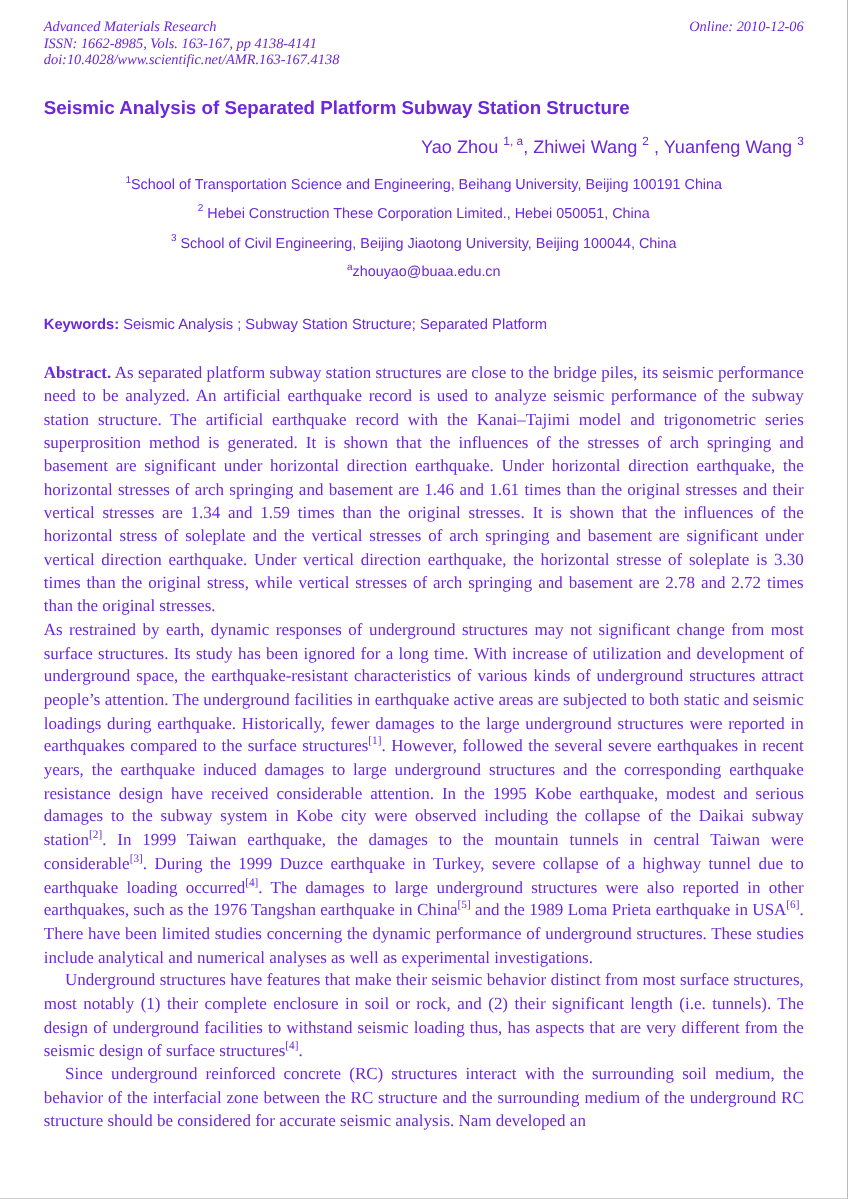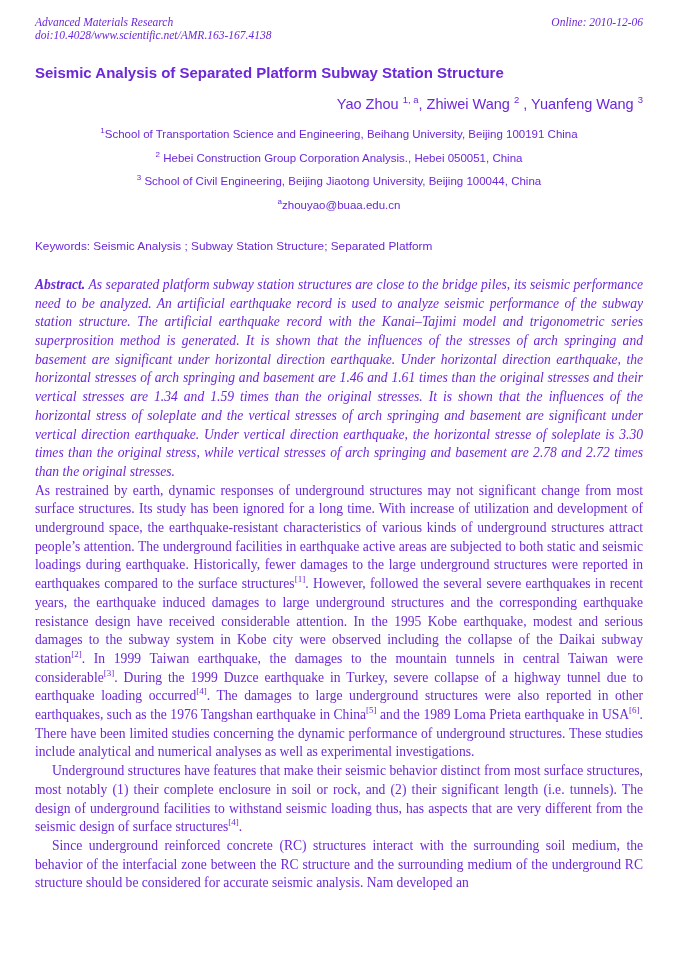--- a/index.html
+++ b/index.html
@@ -52,61 +52,62 @@
   }
   .email {
     margin-top: 0;
     text-align: center;
     font: 11.5px/14px "Liberation Sans", "DejaVu Sans", sans-serif;
   }
   .keywords {
     margin-top: 27px;
     font: 11.8px/15px "Liberation Sans", "DejaVu Sans", sans-serif;
   }
-  .keywords b { font-weight: normal; }
+  .keywords b { font-weight: bold; }
   
   .body-text {
     margin: 0;
     text-align: justify;
     font: 13.6px/18.7px "Liberation Serif", "DejaVu Serif", serif;
   }
-  .abstract { margin-top: 22px; font-style: italic; }
+  .abstract { margin-top: 22px; }
   .section-heading {
     margin: 15px 0 10px 0;
     font: bold 13.8px/17px "Liberation Serif", "DejaVu Serif", serif;
   }
   .indent { text-indent: 17px; }
   .body-text sup {
     font-size: 9px;
     vertical-align: super;
     line-height: 0;
   }
 </style>
 </head>
 <body>
 
 <div class="page">
 
   <div class="jheader">
     <div class="jheader-left">
       <div>Advanced Materials Research</div>
+      <div>ISSN: 1662-8985, Vols. 163-167, pp 4138-4141</div>
       <div>doi:10.4028/www.scientific.net/AMR.163-167.4138</div>
     </div>
     <div class="jheader-right">Online: 2010-12-06</div>
   </div>
 
   <h1 class="title">Seismic Analysis of Separated Platform Subway Station Structure</h1>
 
   <div class="authors">
     <span><span>Yao Zhou </span><sup>1, a</sup><span>, </span></span><span><span>Zhiwei Wang </span><sup>2</sup><span> , </span></span><span><span>Yuanfeng Wang </span><sup>3</sup></span>
   </div>
 
   <div class="affiliations">
     <div class="affil-row"><sup>1</sup><span>School of Transportation Science and Engineering, Beihang University, Beijing 100191 China</span></div>
-    <div class="affil-row"><sup>2</sup><span> Hebei Construction Group Corporation Analysis., Hebei 050051, China</span></div>
+    <div class="affil-row"><sup>2</sup><span> Hebei Construction These Corporation Limited., Hebei 050051, China</span></div>
     <div class="affil-row"><sup>3</sup><span> School of Civil Engineering, Beijing Jiaotong University, Beijing 100044, China</span></div>
     <div class="affil-row email"><sup>a</sup><span>zhouyao@buaa.edu.cn</span></div>
   </div>
 
   <div class="keywords">
     <b>Keywords:</b><span> Seismic Analysis ; Subway Station Structure; Separated Platform</span>
   </div>
 
   <p class="body-text abstract">
     <b>Abstract.</b><span> As separated platform subway station structures are close to the bridge piles, its seismic performance need to be analyzed. An artificial earthquake record is used to analyze seismic performance of the subway station structure. The artificial earthquake record with the Kanai–Tajimi model and trigonometric series superprosition method is generated. It is shown that the influences of the stresses of arch springing and basement are significant under horizontal direction earthquake. Under horizontal direction earthquake, the horizontal stresses of arch springing and basement are 1.46 and 1.61 times than the original stresses and their vertical stresses are 1.34 and 1.59 times than the original stresses. It is shown that the influences of the horizontal stress of soleplate and the vertical stresses of arch springing and basement are significant under vertical direction earthquake. Under vertical direction earthquake, the horizontal stresse of soleplate is 3.30 times than the original stress, while vertical stresses of arch springing and basement are 2.78 and 2.72 times than the original stresses.</span>

